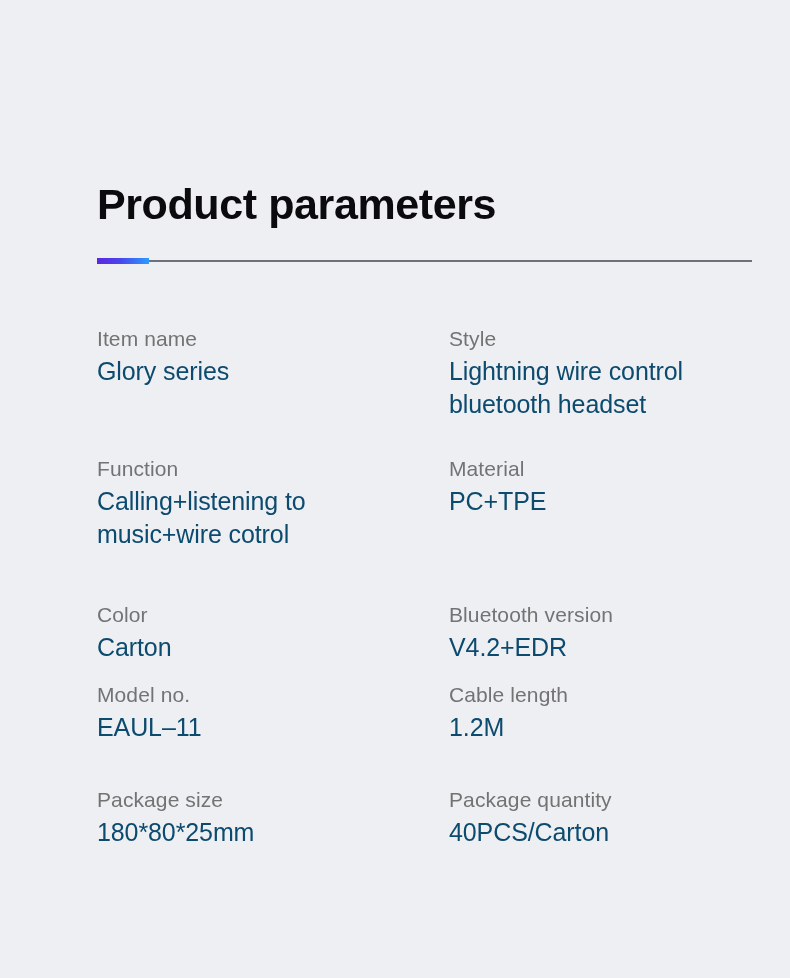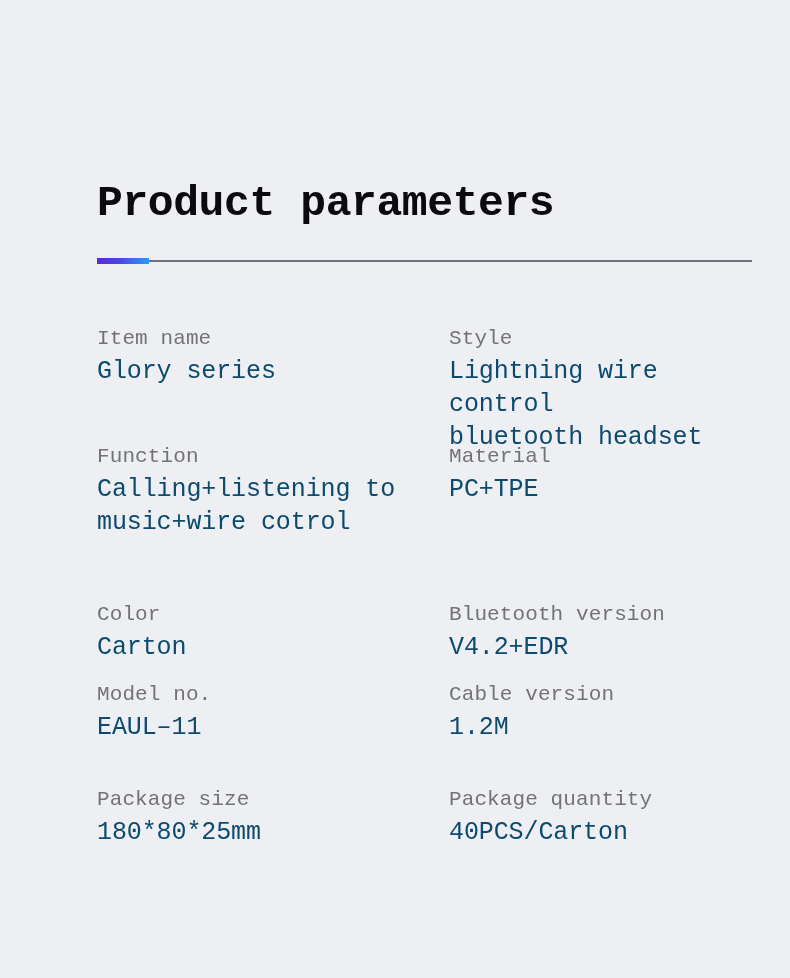--- a/index.html
+++ b/index.html
@@ -13,21 +13,20 @@
     font-family: "Liberation Sans", "DejaVu Sans", sans-serif;
     -webkit-font-smoothing: antialiased;
     overflow: hidden;
   }
 
   .page {
     position: relative;
     width: 790px;
     height: 978px;
     box-sizing: border-box;
-    font-family: Liberation Mono, monospace;
   }
 
   
   .page-title {
     position: absolute;
     left: 97px;
     top: 152px;
     font-size: 43px;
     font-weight: 700;
     letter-spacing: -0.4px;
@@ -75,21 +74,21 @@
   }
   .spec-col.left  { left: 0; }
   .spec-col.right { left: 352px; }
 
   .spec-row {
     position: absolute;
     left: 0;
     width: 320px;
   }
   .spec-row.r0 { top: 0px; }
-  .spec-row.r1 { top: 118px; }
+  .spec-row.r1 { top: 130px; }
   .spec-row.r2 { top: 236px; margin-top: 40px; }
   .spec-row.r3 { top: 356px; }
   .spec-row.r4 { top: 461px; }
 
   .spec-label {
     font-size: 21px;
     font-weight: 400;
     color: #737373;
     line-height: 1.25;
     letter-spacing: 0.1px;
@@ -161,21 +160,21 @@
         <div class="spec-label">Material</div>
         <div class="spec-value">PC+TPE</div>
       </div>
 
       <div class="spec-row r2">
         <div class="spec-label">Bluetooth version</div>
         <div class="spec-value">V4.2+EDR</div>
       </div>
 
       <div class="spec-row r3">
-        <div class="spec-label">Cable version</div>
+        <div class="spec-label">Cable length</div>
         <div class="spec-value">1.2M</div>
       </div>
 
       <div class="spec-row r4">
         <div class="spec-label">Package quantity</div>
         <div class="spec-value">40PCS/Carton</div>
       </div>
 
     </div>
 

